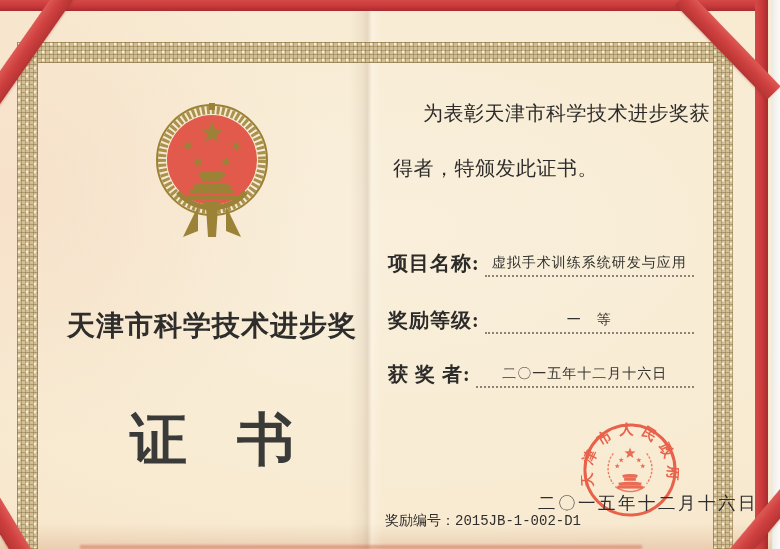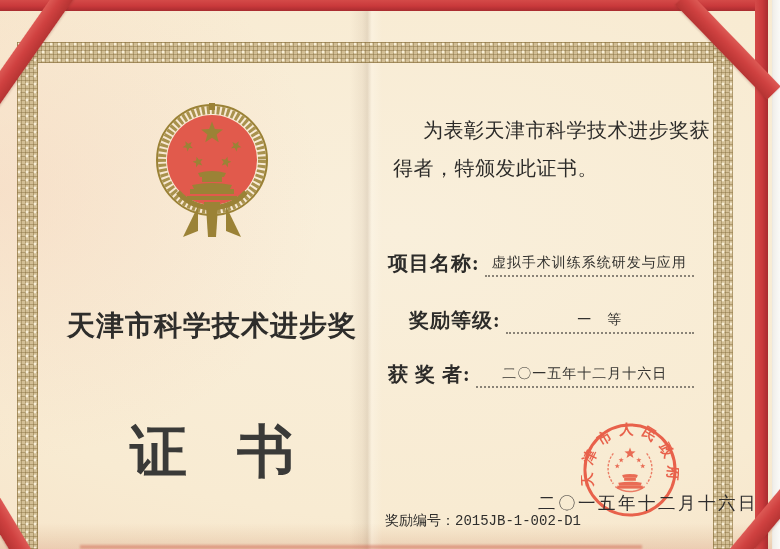--- a/index.html
+++ b/index.html
@@ -46,26 +46,26 @@
   .fold{position:absolute;left:350px;top:0;width:32px;height:549px;z-index:1;
         background:linear-gradient(90deg, rgba(120,85,60,0) 0%, rgba(120,85,60,.07) 38%,
           rgba(100,70,50,.13) 54%, rgba(255,252,244,.30) 68%, rgba(120,85,60,0) 100%);}
   
   .left-page{position:absolute;left:34px;top:0;width:356px;height:396px;z-index:3;}
   .right-page{position:absolute;left:378px;top:0;width:344px;height:549px;z-index:3;}
   .emblem{position:absolute;left:120px;top:102px;width:116px;height:148px;}
   .award-title{position:absolute;left:0;top:307px;width:100%;text-align:center;
         font-size:28px;font-weight:700;letter-spacing:1px;color:#2e2d2b;white-space:nowrap;}
   .cert-title{position:absolute;left:0;top:402px;width:100%;text-align:center;
-        font-size:57px;font-weight:700;letter-spacing:50px;text-indent:50px;color:#3a3a38;white-space:nowrap;margin-top:12px;}
+        font-size:57px;font-weight:700;letter-spacing:50px;text-indent:50px;color:#3a3a38;white-space:nowrap;}
   .cite{position:absolute;margin:0;font-size:20px;letter-spacing:.5px;color:#2c2b29;white-space:nowrap;}
-  .cite-1{left:45px;top:117px;}
+  .cite-1{left:45px;top:100px;}
   .cite-2{left:15px;top:155px;}
   .field-row{position:absolute;left:10px;right:28px;display:flex;align-items:flex-end;}
-  .fr-1{top:250px;} .fr-2{top:307px;margin-left:21px;} .fr-3{top:361px;}
+  .fr-1{top:250px;} .fr-2{top:307px;} .fr-3{top:361px;}
   .field-label{font-size:20px;font-weight:700;letter-spacing:1px;color:#2c2b29;white-space:pre;}
   .field-value{flex:1;margin-left:5px;border-bottom:2px dotted #8a8377;text-align:center;
         font-size:14px;letter-spacing:1px;color:#33322f;padding-bottom:3px;white-space:nowrap;}
   .seal{position:absolute;left:203px;top:421px;width:98px;height:98px;opacity:.9;
         mix-blend-mode:multiply;z-index:4;}
   .date{position:absolute;left:160px;top:491px;font-size:17.5px;letter-spacing:2.5px;
         color:#2e2d2e;z-index:5;white-space:nowrap;}
   .award-no{position:absolute;left:7px;top:512px;font-size:14px;color:#2f2e2c;z-index:5;white-space:nowrap;}
   .award-no .no-value{font-family:"Liberation Mono","DejaVu Sans Mono",monospace;font-size:14px;}
 </style>

